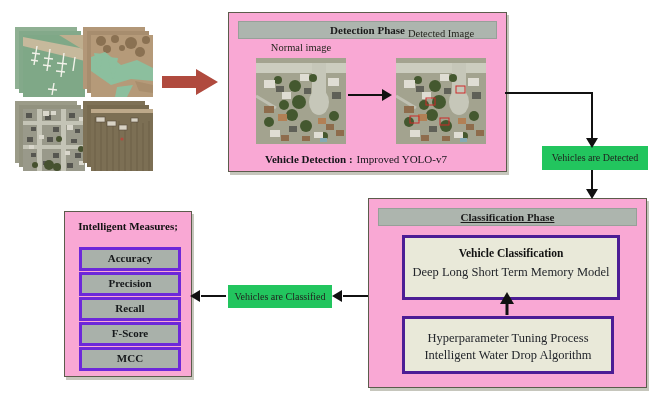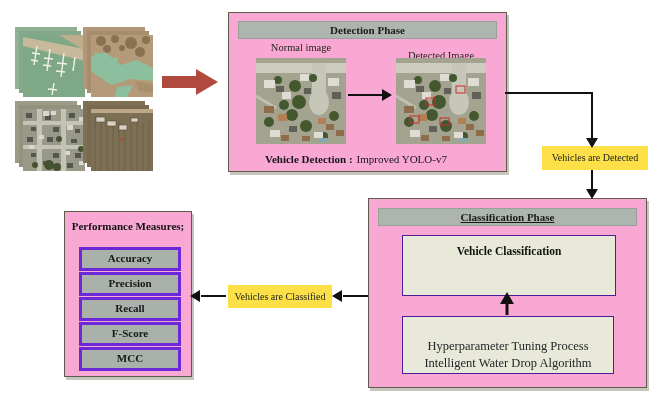--- a/index.html
+++ b/index.html
@@ -11,25 +11,25 @@
   
   .phase-box{
     position:absolute;background:#f9a8d4;border:1px solid #5c5c4c;
     box-shadow:2px 3px 0 #c6c6bc;
   }
   .phase-header{
     position:absolute;background:#adb5ae;border:1px solid #97a099;
     text-align:center;font-weight:bold;font-size:11px;line-height:16px;color:#1a1a1a;
   }
   .inner-box{
-    position:absolute;background:#e9e9d9;border:1px solid #4c1d95;text-align:center;
+    position:absolute;background:#e9e9d9;border:3px solid #4c1d95;text-align:center;
   }
   
   .flow-label{
-    position:absolute;background:#fde047;text-align:center;font-size:10px;color:#20241f;
+    position:absolute;background:#22c55e;text-align:center;font-size:10px;color:#20241f;
   }
   
   .metric-bar{
     position:absolute;left:14px;width:96px;height:18px;background:#a9b1aa;
     border:3px solid #6d28d9;text-align:center;font-weight:bold;font-size:11px;line-height:17px;color:#15181a;
   }
   
   .stack{position:absolute;width:70px;height:70px;}
   .stack .layer{position:absolute;width:62px;height:62px;}
   .stack .back{left:0;top:0;}
@@ -176,21 +176,21 @@
             <rect x="40" y="9" width="7" height="4"></rect>
         </g>
         <circle cx="31" cy="30" r="1.6" fill="#b14a3e"></circle>
       </svg>
     </div>
   </div>
 
   <div class="phase-box" style="left:228px;top:12px;width:277px;height:158px;">
     <div class="phase-header" style="left:9px;top:8px;width:257px;height:16px;">Detection Phase</div>
     <div class="img-label" style="left:17px;top:29px;width:110px;">Normal image</div>
-    <div class="img-label" style="left:157px;top:37px;width:110px;">Detected Image</div>
+    <div class="img-label" style="left:157px;top:15px;width:110px;">Detected Image</div>
 
     <div class="abs" style="left:27px;top:45px;">
       <svg viewBox="0 0 90 86" width="90" height="86">
         <rect width="90" height="86" fill="#a3a38f"></rect>
         <rect y="5" width="90" height="10" fill="#cccdbf"></rect>
         <rect x="56" y="5" width="14" height="30" fill="#c6c7b9"></rect>
         <ellipse cx="63" cy="44" rx="10" ry="13" fill="#c6c7b9"></ellipse>
         <line x1="0" y1="38" x2="20" y2="50" stroke="#c0c0b2" stroke-width="3"></line>
         <g fill="#44582f">
           <circle cx="39" cy="28" r="6"></circle>
@@ -293,29 +293,30 @@
   </div>
 
   <div class="flow-label" style="left:542px;top:146px;width:106px;height:24px;line-height:24px;">Vehicles are Detected</div>
 
   <div class="flow-label" style="left:228px;top:285px;width:104px;height:23px;line-height:23px;">Vehicles are Classified</div>
 
   <div class="phase-box" style="left:368px;top:198px;width:277px;height:188px;">
     <div class="phase-header" style="left:9px;top:9px;width:257px;height:16px;text-decoration:underline;">Classification Phase</div>
     <div class="inner-box" style="left:33px;top:36px;width:212px;height:59px;">
       <div class="cls-title">Vehicle Classification</div>
-    </div>
-    <div class="inner-box" style="left:33px;top:117px;width:212px;height:58px;padding-top:21px;box-sizing:border-box;">
+      <div class="cls-sub">Deep Long Short Term Memory Model</div>
+    </div>
+    <div class="inner-box" style="left:33px;top:117px;width:212px;height:58px;padding-top:11px;box-sizing:border-box;">
       <div class="tune-line">Hyperparameter Tuning Process</div>
       <div class="tune-line">Intelligent Water Drop Algorithm</div>
     </div>
   </div>
 
   <div class="phase-box" style="left:64px;top:211px;width:126px;height:164px;">
-    <div id="perf-title">Performance Measures;</div>
+    <div id="perf-title">Intelligent Measures;</div>
     <div class="metric-bar" style="top:35px;">Accuracy</div>
     <div class="metric-bar" style="top:85px;">Recall</div>
     <div class="metric-bar" style="top:60px;">Precision</div>
     <div class="metric-bar" style="top:110px;">F-Score</div>
     <div class="metric-bar" style="top:135px;">MCC</div>
   </div>
 
   <svg id="connectors" width="668" height="400" viewBox="0 0 668 400">
 
     <polygon points="162,76 196,76 196,69 218,82 196,95 196,88 162,88" fill="#b04a3e"></polygon>

